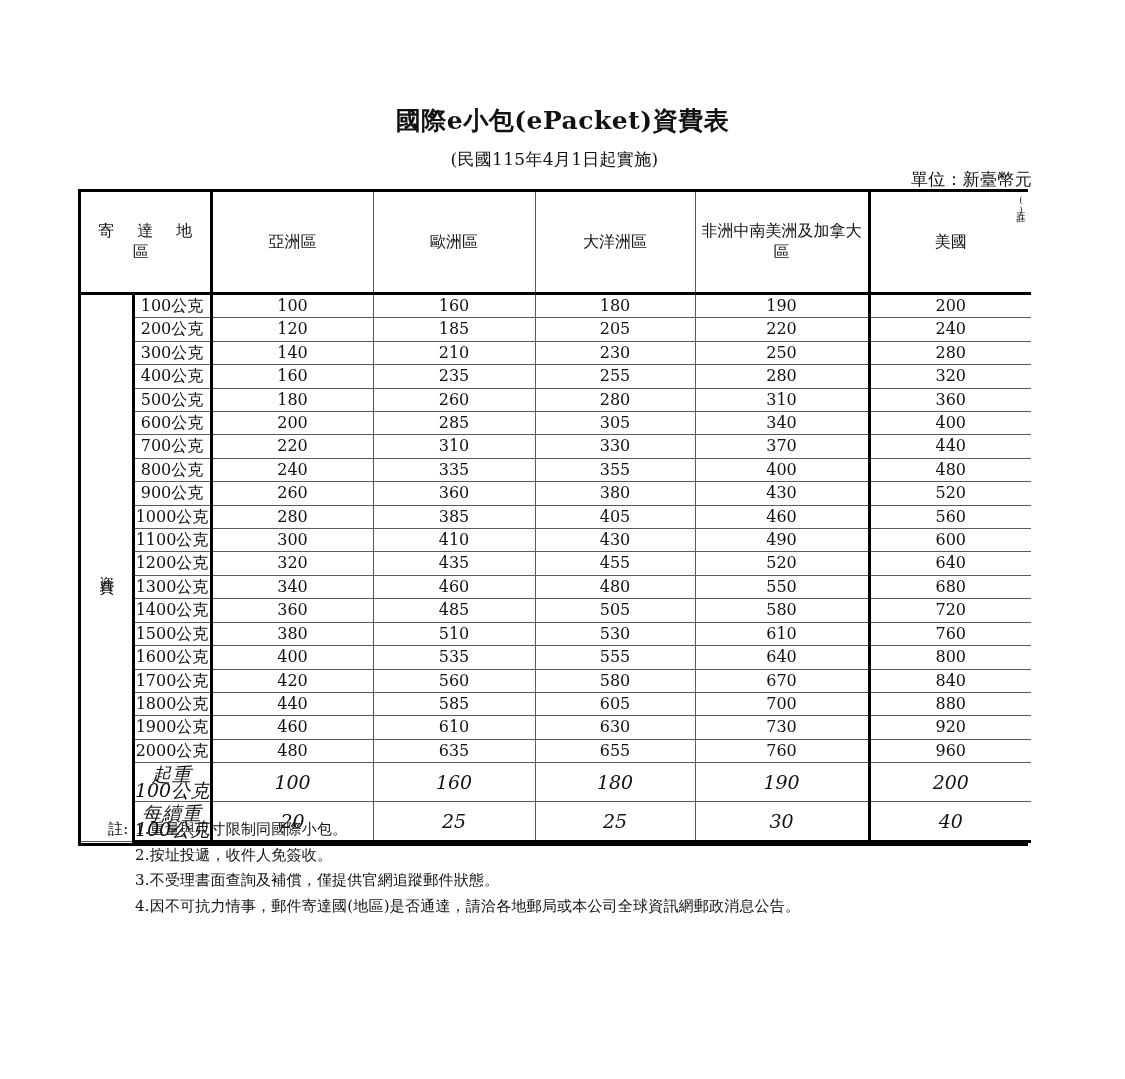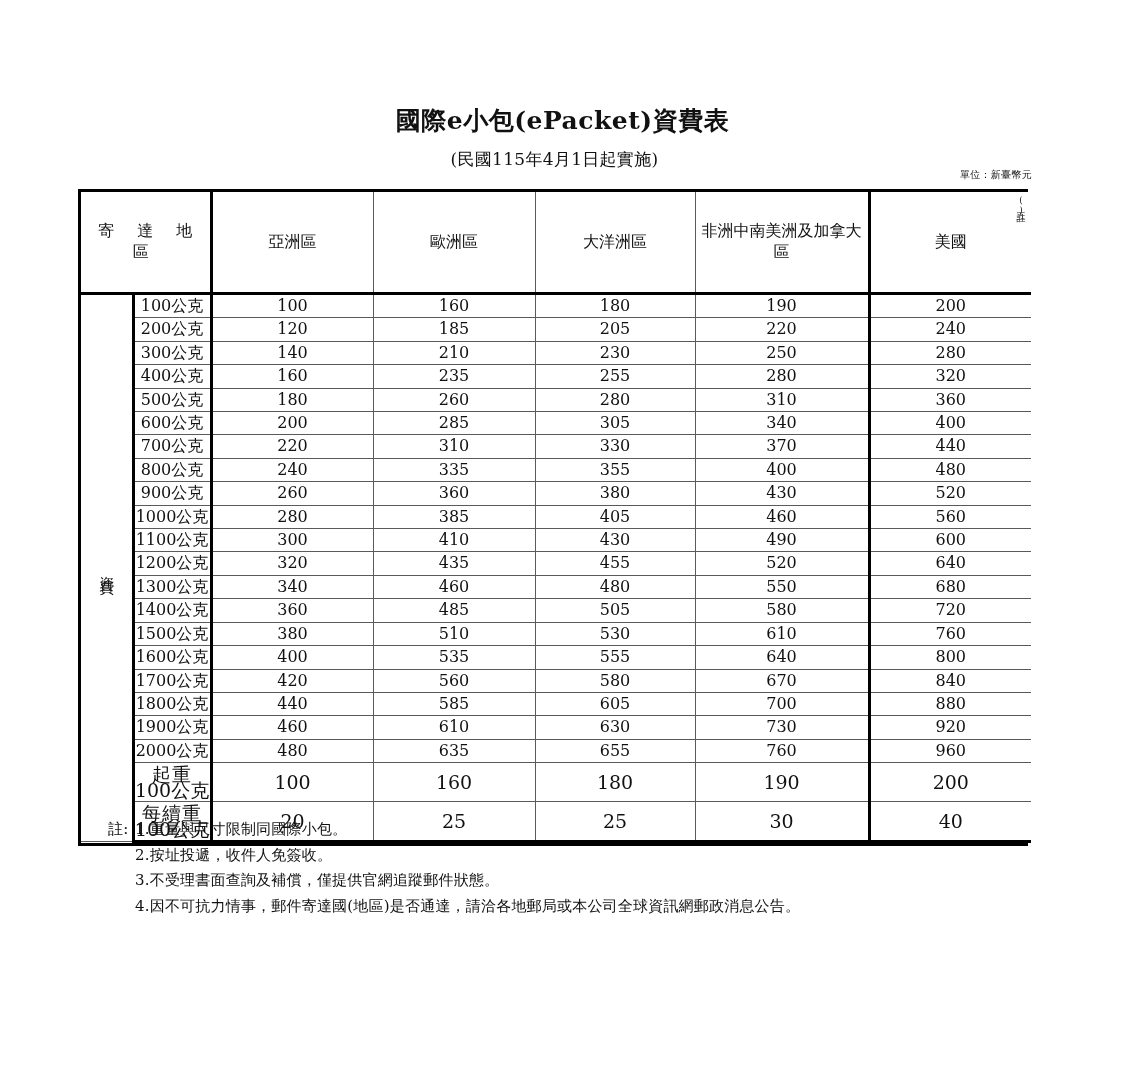--- a/index.html
+++ b/index.html
@@ -19,21 +19,21 @@
   .doc-title{
     font-size:25px;letter-spacing:.5px;white-space:nowrap;
     font-family:"DejaVu Serif","Liberation Serif",serif;
   }
   .doc-subtitle{
     position:absolute;left:0;top:148px;width:1109px;text-align:center;
     font-size:17px;letter-spacing:.3px;white-space:nowrap;
   }
   .unit-line{
     position:absolute;right:93px;top:168px;
-    font-size:10px;white-space:nowrap;letter-spacing:.3px;
+    font-size:17px;white-space:nowrap;letter-spacing:.3px;
   }
 
   
   .table-frame{
     position:absolute;left:78px;top:189px;
     width:950px;
     border:3px solid #000;
     box-sizing:border-box;
     background:#fff;
   }
@@ -102,21 +102,21 @@
     position:absolute;left:0;right:0;top:50%;
     transform:translateY(-50%);
     writing-mode:vertical-rl;
     text-orientation:upright;
     font-size:15px;
     letter-spacing:4px;
     margin:0 auto;
     width:1em;
     line-height:1;
   }
-  tr.summary-row td{height:38px;font-size:19px;}
+  tr.summary-row td{height:38px;font-size:19px;font-style:italic;}
   td.wt-two{
     font-size:14px;line-height:16px;
     padding:0;
   }
   td.wt-two .l1{display:block;letter-spacing:1px;}
   td.wt-two .l2{display:block;}
   tr.summary-row td.val{font-size:19px;}
 
   
   .notes{

